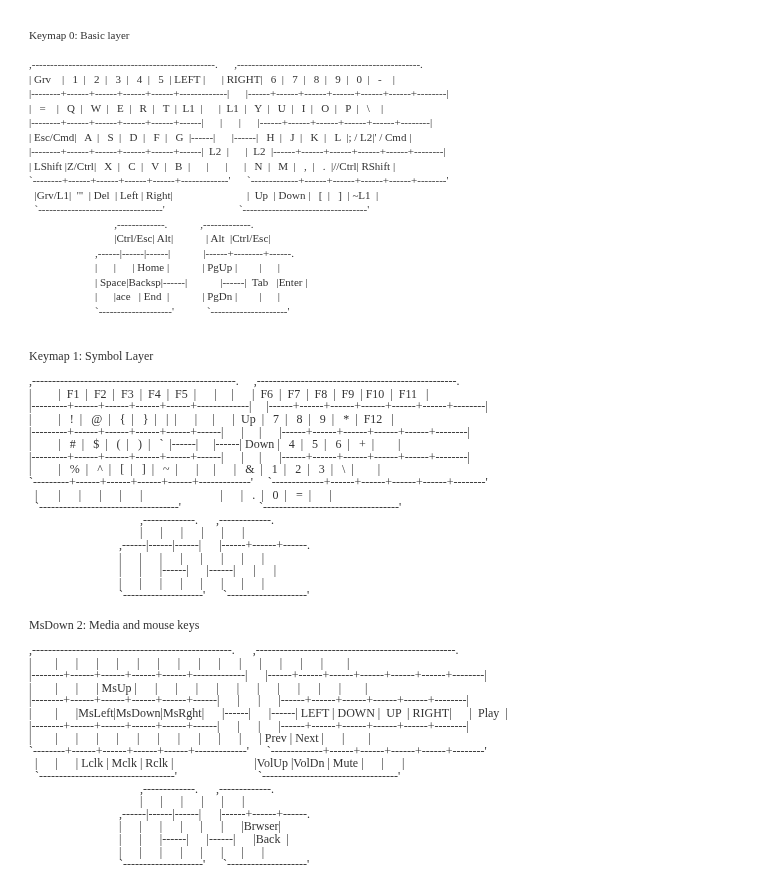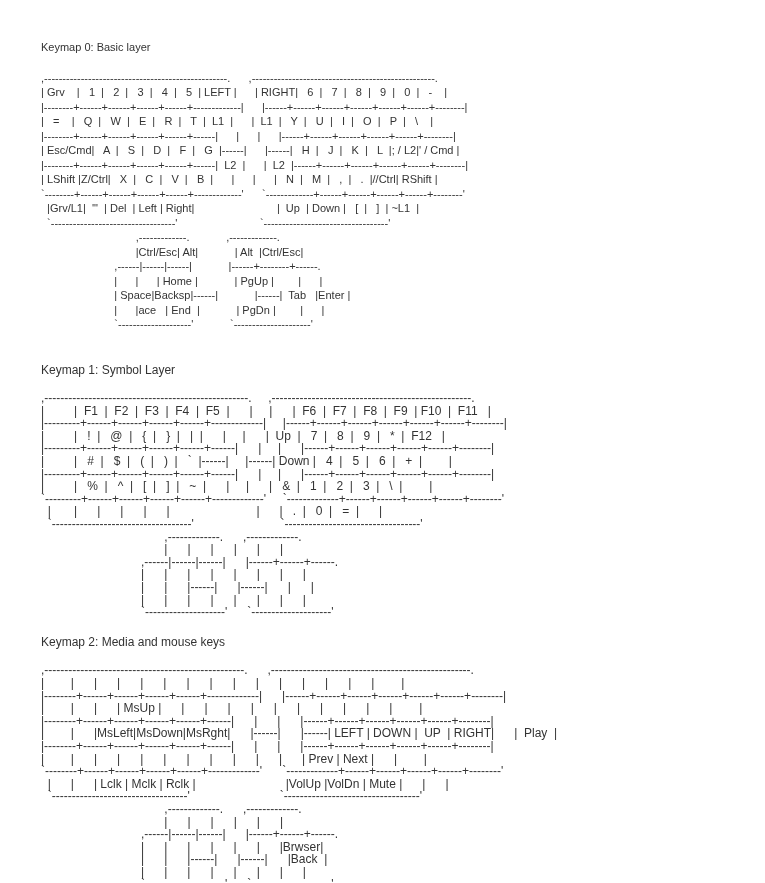--- a/index.html
+++ b/index.html
@@ -10,22 +10,22 @@
   body {
     width: 765px;
     height: 883px;
     overflow: hidden;
   }
   main.doc {
     box-sizing: border-box;
     padding: 24px 0 16px 25px;
   }
   pre {
-    margin: 16px;
-    font-family: Liberation Sans, sans-serif;
+    margin: 4px;
+    font-family: Liberation Serif, serif;
     color: var(--text, #333333);
     white-space: pre;
   }
   
   .section-0 pre { font-size: 11px; line-height: 14.5px; }
   .section-1 pre, .section-2 pre { font-size: 12px; line-height: 12.6px; }
   .section-0 .title { margin-bottom: 14.5px; }
   .section-1 .title, .section-2 .title { margin-bottom: 12.6px; }
   .section-1 { margin-top: 32px; }
   .section-2 { margin-top: 17px; }
@@ -73,21 +73,21 @@
                                      ,-------------.      ,-------------.
                                      |      |      |      |      |      |
                               ,------|------|------|      |------+------+------.
                               |      |      |      |      |      |      |      |
                               |      |      |------|      |------|      |      |
                               |      |      |      |      |      |      |      |
                               `--------------------'      `--------------------'</pre>
   </section>
 
   <section class="keymap-section section-2">
-    <pre class="title">Keymap 2: Media and mouse keys</pre>
+    <pre class="title">MsDown 2: Media and mouse keys</pre>
     <pre class="art">,--------------------------------------------------.      ,--------------------------------------------------.
 |        |      |      |      |      |      |      |      |      |      |      |      |      |      |        |
 |--------+------+------+------+------+-------------|      |------+------+------+------+------+------+--------|
 |        |      |      | MsUp |      |      |      |      |      |      |      |      |      |      |        |
 |--------+------+------+------+------+------|      |      |      |------+------+------+------+------+--------|
 |        |      |MsLeft|MsDown|MsRght|      |------|      |------| LEFT | DOWN |  UP  | RIGHT|      |  Play  |
 |--------+------+------+------+------+------|      |      |      |------+------+------+------+------+--------|
 |        |      |      |      |      |      |      |      |      |      |      | Prev | Next |      |        |
 `--------+------+------+------+------+-------------'      `-------------+------+------+------+------+--------'
   |      |      | Lclk | Mclk | Rclk |                           |VolUp |VolDn | Mute |      |      |

